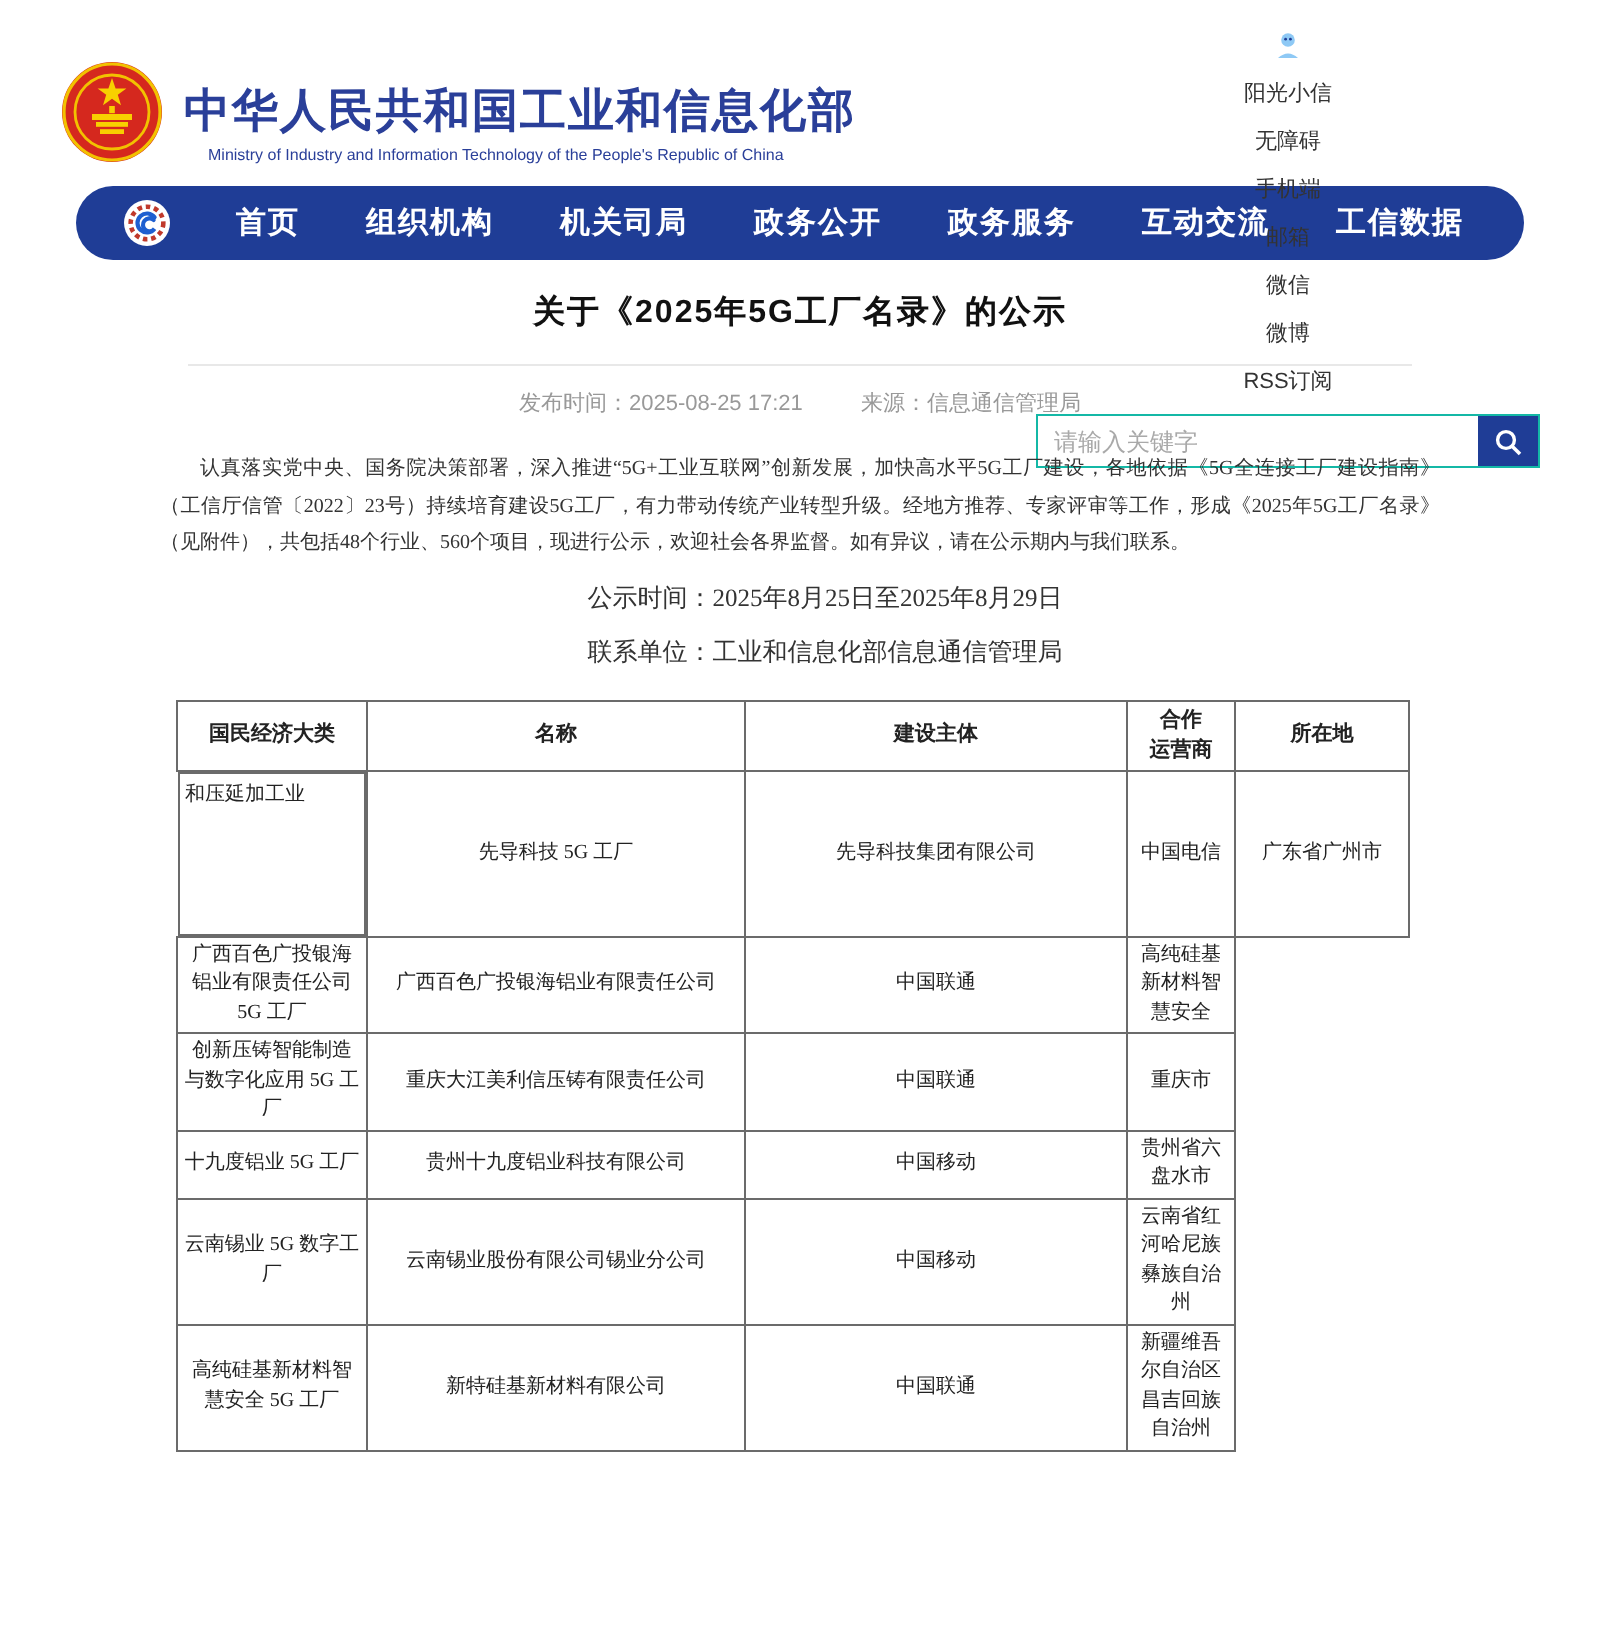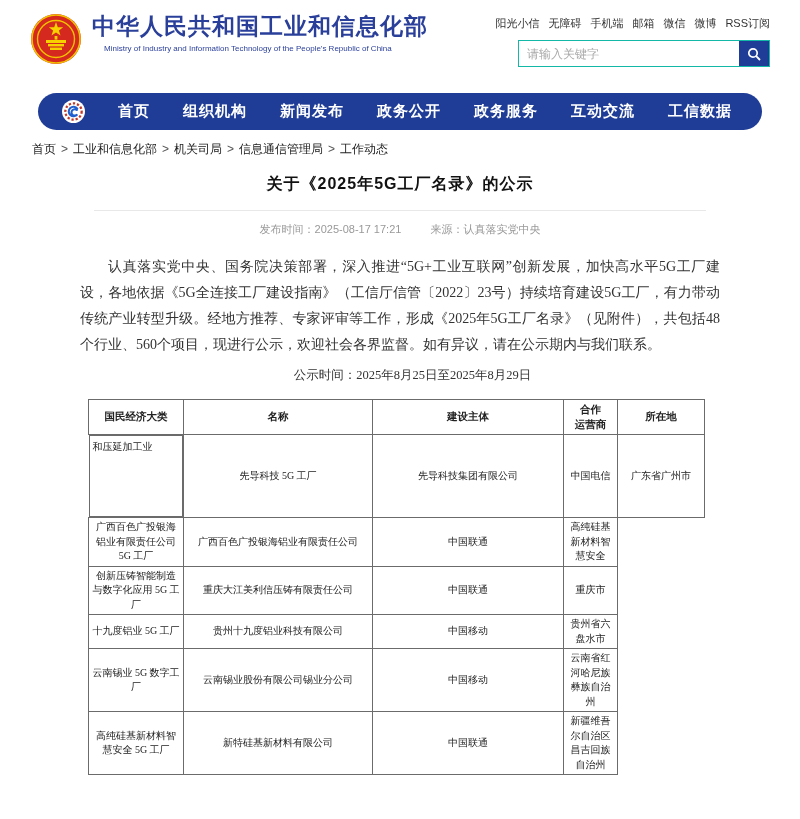--- a/index.html
+++ b/index.html
@@ -2,26 +2,26 @@
 <html><head>
 <meta charset="utf-8">
 <style>
   * { box-sizing: border-box; margin: 0; padding: 0; }
   html,body { width: 800px; background: #fff; }
   body { height: 819px; overflow: hidden; font-family: "Liberation Sans", sans-serif; }
   .page { width: 800px; position: relative; }
 
   
   .top { display: flex; justify-content: space-between; padding: 13px 30px 0 30px; height: 82px; }
-  .brand { display: flex; align-items: flex-start; gap: 10px; }
+  .brand { display: flex; align-items: flex-end; gap: 10px; }
   .emblem { width: 52px; height: 52px; flex: 0 0 auto; }
   .site-title { font-size: 23px; font-weight: bold; color: #2a3f99; letter-spacing: 1px; line-height: 1.2; }
   .site-subtitle { font-size: 8px; color: #2a3f99; margin-top: 3px; padding-left: 12px; }
   .header-right { width: 252px; padding-top: 3px; }
-  .quick-links { display: flex; align-items: center; justify-content: flex-end; gap: 9px; font-size: 11px; color: #333; margin-bottom: 9px; white-space: nowrap; }
+  .quick-links { display: flex; align-items: center; justify-content: flex-end; gap: 9px; font-size: 11px; color: #333; margin-bottom: 9px; white-space: nowrap; flex-direction: column; }
   .quick-links a { color: #333; text-decoration: none; cursor: pointer; }
   .mascot { width: 12px; height: 14px; }
   .search-box { display: flex; height: 27px; border: 1px solid #14b8a6; }
   .search-box input { flex: 1; border: 0; outline: none; font-size: 12px; padding: 0 8px; color: #333; font-family: "Liberation Sans", sans-serif; }
   .search-box input::placeholder { color: #a9a9a9; }
   .search-btn { width: 30px; border: 0; background: #1f3d96; cursor: pointer; display: flex; align-items: center; justify-content: center; }
 
   
   .nav { margin: 11px 38px 0 38px; height: 37px; background: #1f3d96; border-radius: 19px; display: flex; align-items: center; padding: 0 30px 0 24px; justify-content: space-between; }
   .nav .gear { width: 23px; height: 23px; background: #fff; border-radius: 50%; display: flex; align-items: center; justify-content: center; }
@@ -31,21 +31,21 @@
   .breadcrumb { margin: 11px 32px 0 32px; font-size: 12px; color: #222; }
   .breadcrumb a { color: #222; text-decoration: none; cursor: pointer; }
   .breadcrumb .sep { margin: 0 5px; color: #555; }
 
   
   .article { padding: 0 30px; }
   .article-title { text-align: center; font-size: 16px; font-weight: bold; color: #111; margin-top: 16px; letter-spacing: 1px; }
   .title-divider { border-top: 1px solid #e8e8e8; margin: 15px 64px 0 64px; }
   .meta { text-align: center; font-size: 11px; color: #999; margin-top: 11px; }
   .meta span { margin: 0 13px; }
-  .body-para { margin: 17px 50px 0 50px; font-family: "Liberation Serif", "DejaVu Serif", serif; font-size: 14px; color: #333; line-height: 1.85; text-indent: 2em; text-align: justify; }
+  .body-para { margin: 17px 50px 0 50px; font-family: "Liberation Serif", "DejaVu Serif", serif; font-size: 10px; color: #333; line-height: 1.85; text-indent: 2em; text-align: justify; }
   .info-line { margin: 0 50px; padding-top: 7px; font-family: "Liberation Serif", "DejaVu Serif", serif; font-size: 12.5px; color: #333; line-height: 1.6; text-indent: 2em; text-align: center; }
 
   
   .table-wrap { position: relative; margin: 14px 0 0 58px; width: 616px; }
   table.factory { border-collapse: collapse; width: 616px; table-layout: fixed; font-family: "Liberation Serif", "DejaVu Serif", serif; font-size: 10px; color: #222; }
   table.factory th, table.factory td { border: 1px solid #6b6b6b; padding: 2px 3px; text-align: center; line-height: 1.45; vertical-align: middle; overflow: hidden; }
   table.factory th { font-weight: bold; white-space: pre-line; height: 30px; font-size: 10.5px; }
   td.cat { font-size: 10px; }
   td.cat.top { vertical-align: top; padding-top: 4px; }
 </style>
@@ -102,39 +102,39 @@
 
   <nav class="nav" id="main-nav">
     <span class="gear">
       <svg width="19" height="19" viewBox="0 0 20 20">
         <circle cx="10" cy="10" r="8.6" fill="none" stroke="#c0392b" stroke-width="2.4" stroke-dasharray="2.4 2"></circle>
         <path d="M14 7 A5 5 0 1 0 14 13 A3.4 3.4 0 1 1 13.5 8.4" fill="none" stroke="#1f5fd0" stroke-width="2.2" stroke-linecap="round"></path>
       </svg>
     </span>
   <a>首页</a>
       <a>组织机构</a>
-      <a>新闻发布</a>
+      <a>机关司局</a>
       <a>政务公开</a>
       <a>政务服务</a>
       <a>互动交流</a>
       <a>工信数据</a>
     </nav>
 
-  <div class="breadcrumb" id="breadcrumb"><a>首页</a><span class="sep">&gt;</span><a>工业和信息化部</a><span class="sep">&gt;</span><a>机关司局</a><span class="sep">&gt;</span><a>信息通信管理局</a><span class="sep">&gt;</span><a>工作动态</a></div>
 
   <main class="article">
     <h1 class="article-title">关于《2025年5G工厂名录》的公示</h1>
     <div class="title-divider"></div>
     <div class="meta">
-      <span>发布时间：2025-08-17 17:21</span>
-      <span>来源：认真落实党中央</span>
+      <span>发布时间：2025-08-25 17:21</span>
+      <span>来源：信息通信管理局</span>
     </div>
 
     <p class="body-para">认真落实党中央、国务院决策部署，深入推进“5G+工业互联网”创新发展，加快高水平5G工厂建设，各地依据《5G全连接工厂建设指南》（工信厅信管〔2022〕23号）持续培育建设5G工厂，有力带动传统产业转型升级。经地方推荐、专家评审等工作，形成《2025年5G工厂名录》（见附件），共包括48个行业、560个项目，现进行公示，欢迎社会各界监督。如有异议，请在公示期内与我们联系。</p>
     <p class="info-line">公示时间：2025年8月25日至2025年8月29日</p>
+    <p class="info-line">联系单位：工业和信息化部信息通信管理局</p>
 
     <div class="table-wrap" id="table-wrap">
       <table class="factory" id="factory-table">
           <colgroup>
             <col style="width: 95px;">
             <col style="width: 189px;">
             <col style="width: 191px;">
             <col style="width: 54px;">
             <col style="width: 87px;">
           </colgroup>

